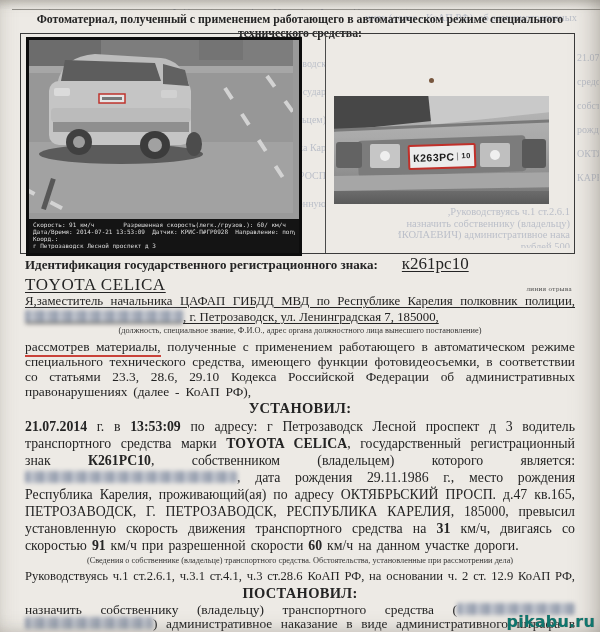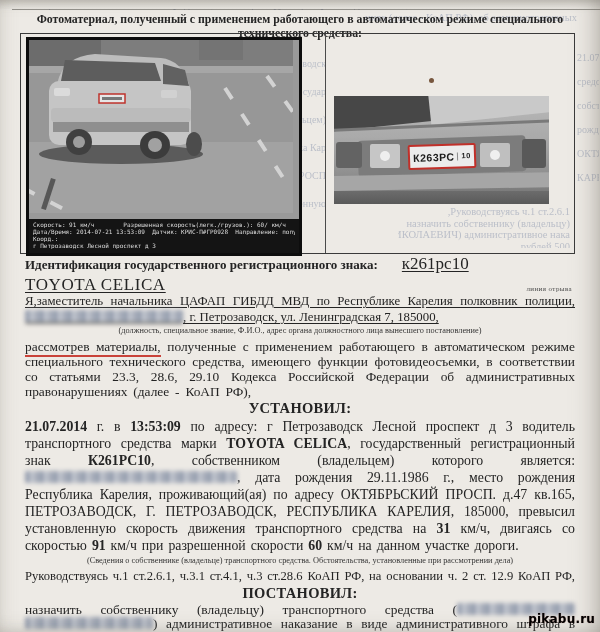--- a/index.html
+++ b/index.html
@@ -94,22 +94,22 @@
 
   .b{font-weight:bold;}
   .u{text-decoration:underline;text-decoration-thickness:1px;text-underline-offset:2px;}
   .redpen{border-bottom:2px solid rgba(196,48,38,.9);padding-bottom:1px;}
   .redact{display:inline-block;height:12px;border-radius:2px;vertical-align:-1px;
         background:repeating-linear-gradient(90deg,#98a0b0 0 5px,#c3c7cf 5px 9px,#a9afbb 9px 14px);
         filter:blur(2.2px);}
   .redact-u{box-shadow:0 2px 0 rgba(45,45,45,.65);}
 
   .watermark{position:absolute;right:5px;top:612px;z-index:50;
-        font-family:"DejaVu Sans",sans-serif;font-weight:bold;font-size:12px;
-        color:#000000;letter-spacing:.2px;text-shadow:0 0 1px rgba(126,29,19,.45);}
+        font-family:"DejaVu Sans",sans-serif;font-weight:bold;font-size:16px;
+        color:#0f766e;letter-spacing:.2px;text-shadow:0 0 1px rgba(126,29,19,.45);}
 </style>
 </head>
 <body>
 
 <div class="scan">
 
   <div class="fold-line"></div>
 
   <div class="bleed bleed-top1">специального технического средства, имеющего функции фотовидеосъемки, в соответствии со</div>
   <div class="bleed bleed-top2">правонарушениях (далее - КоАП РФ), об административных</div>

